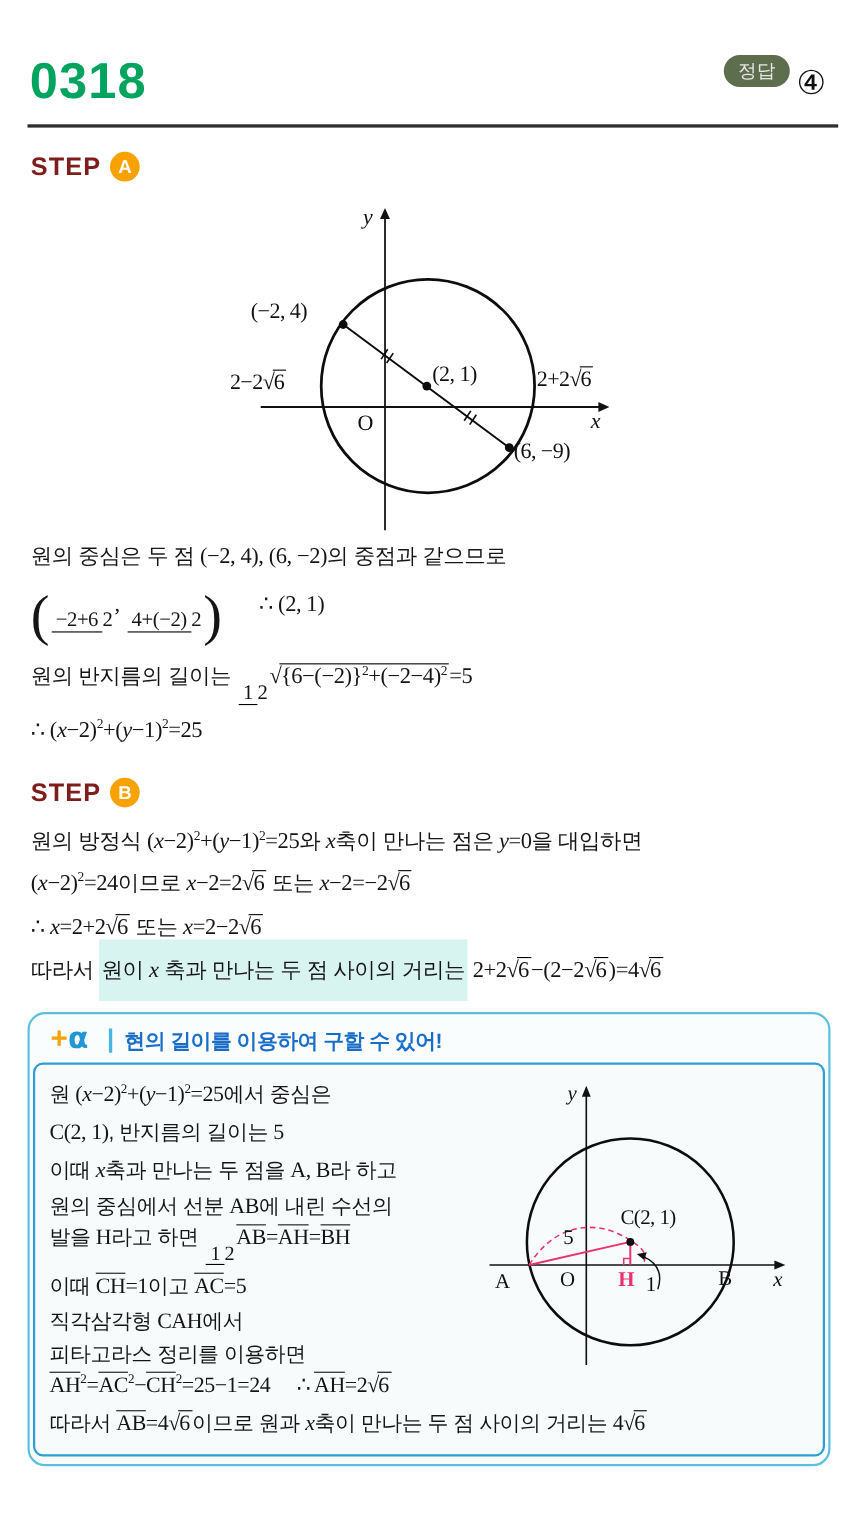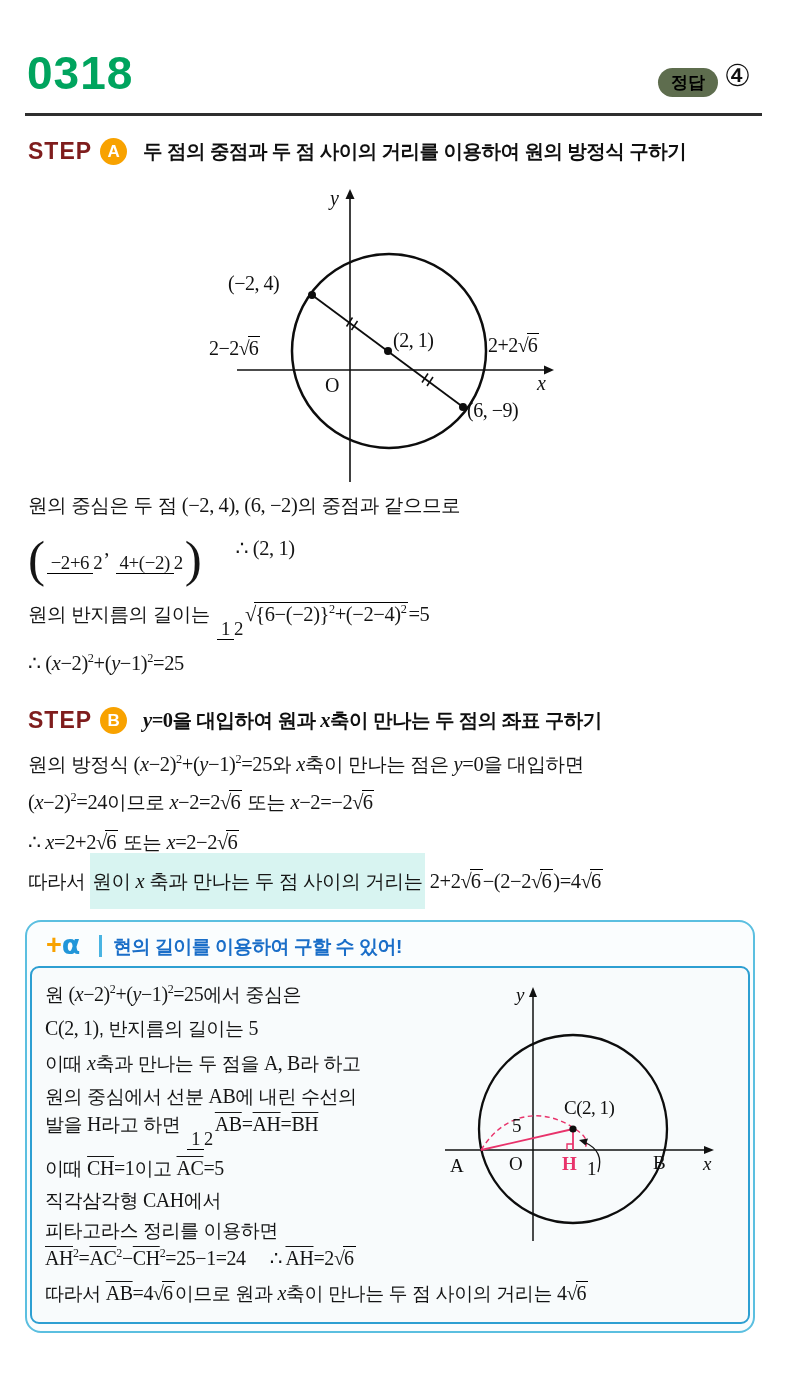--- a/index.html
+++ b/index.html
@@ -4,22 +4,22 @@
 <style>
   html,body{margin:0;padding:0;}
   body{
     width:787px;height:1390px;background:#ffffff;position:relative;overflow:hidden;
     font-family:"Liberation Sans","DejaVu Sans",sans-serif;color:#151515;
     -webkit-font-smoothing:antialiased;
   }
   .abs{position:absolute;}
   
   .prob-num{left:27px;top:46px;font-size:46px;font-weight:800;color:#00a45e;letter-spacing:1px;}
-  .answer-badge{left:658px;top:68px;width:60px;height:29px;background:#5e6d4e;border-radius:15px;
-    color:#000000;font-size:17px;font-weight:700;display:flex;align-items:center;justify-content:center;}
+  .answer-badge{left:658px;top:50px;width:60px;height:29px;background:#5e6d4e;border-radius:15px;
+    color:#e5e5e5;font-size:17px;font-weight:400;display:flex;align-items:center;justify-content:center;}
   .answer-circle{left:724px;top:58px;font-size:30px;color:#101010;}
   .header-rule{left:25px;top:113px;width:737px;height:3px;background:#2e2e2e;}
   
   .step-row{display:flex;align-items:center;gap:8px;}
   .step-word{font-size:23px;font-weight:800;color:#7f1d1d;letter-spacing:1px;}
   .step-circle{width:27px;height:27px;border-radius:50%;background:#f8a200;color:#fff;
     font-size:17px;font-weight:800;display:flex;align-items:center;justify-content:center;}
   .step-title{font-size:19.5px;font-weight:700;color:#0f0f0f;white-space:nowrap;margin-left:8px;letter-spacing:-0.5px;}
   
   .line{position:absolute;left:28px;font-size:19.5px;white-space:nowrap;letter-spacing:-0.4px;}
@@ -59,21 +59,20 @@
 <body>
 
 <div class="abs prob-num">0318</div>
 <div class="abs answer-badge">정답</div>
 <div class="abs answer-circle">④</div>
 <div class="abs header-rule"></div>
 
 <div class="abs step-row" style="left:28px;top:138px;">
   <span class="step-word">STEP</span>
   <span class="step-circle">A</span>
-  <span class="step-title">두 점의 중점과 두 점 사이의 거리를 이용하여 원의 방정식 구하기</span>
 </div>
 
 <svg class="abs" style="left:180px;top:185px;" width="420" height="300" viewBox="0 0 420 300">
 
   <line x1="170" y1="12" x2="170" y2="297" stroke="#111" stroke-width="1.6"></line>
   <polygon points="170,4 165.5,14 174.5,14" fill="#111"></polygon>
   <line x1="57" y1="185" x2="366" y2="185" stroke="#111" stroke-width="1.6"></line>
   <polygon points="374,185 364,180.5 364,189.5" fill="#111"></polygon>
 
   <circle cx="209" cy="166" r="97" fill="none" stroke="#0d0d0d" stroke-width="2.5"></circle>
@@ -111,21 +110,20 @@
       </span><span class="bigp">)</span><span class="gap">∴</span> (2, 1)</span></div>
 <div class="line" style="top:601px;">원의 반지름의 길이는 <span class="m"><span class="fr">
         <span class="n">1</span>
         <span class="d">2</span>
       </span><span class="rt"><span class="rs">√</span><span class="rb">{6−(−2)}<sup>2</sup>+(−2−4)<sup>2</sup></span></span>=5</span></div>
 <div class="line" style="top:651px;"><span class="m">∴ (<span class="it">x</span>−2)<sup>2</sup>+(<span class="it">y</span>−1)<sup>2</sup>=25</span></div>
 
 <div class="abs step-row" style="left:28px;top:707px;">
   <span class="step-word">STEP</span>
   <span class="step-circle">B</span>
-  <span class="step-title"><span class="m"><span class="it">y</span>=0</span>을 대입하여 원과 <span class="m it">x</span>축이 만나는 두 점의 좌표 구하기</span>
 </div>
 
 <div class="line" style="top:751px;">원의 방정식 <span class="m">(<span class="it">x</span>−2)<sup>2</sup>+(<span class="it">y</span>−1)<sup>2</sup>=25</span>와 <span class="m it">x</span>축이 만나는 점은 <span class="m"><span class="it">y</span>=0</span>을 대입하면</div>
 <div class="line" style="top:789px;"><span class="m">(<span class="it">x</span>−2)<sup>2</sup>=24</span>이므로 <span class="m"><span class="it">x</span>−2=2<span class="rt"><span class="rs">√</span><span class="rb">6</span></span></span> 또는 <span class="m"><span class="it">x</span>−2=−2<span class="rt"><span class="rs">√</span><span class="rb">6</span></span></span></div>
 <div class="line" style="top:829px;"><span class="m">∴ <span class="it">x</span>=2+2<span class="rt"><span class="rs">√</span><span class="rb">6</span></span></span> 또는 <span class="m"><span class="it">x</span>=2−2<span class="rt"><span class="rs">√</span><span class="rb">6</span></span></span></div>
 <div class="line" style="top:868px;">따라서 <span class="hl">원이 <span class="m it">x</span> 축과 만나는 두 점 사이의 거리는</span> <span class="m">2+2<span class="rt"><span class="rs">√</span><span class="rb">6</span></span>−(2−2<span class="rt"><span class="rs">√</span><span class="rb">6</span></span>)=4<span class="rt"><span class="rs">√</span><span class="rb">6</span></span></span></div>
 
 <div class="abs tip-outer"></div>
 <div class="abs tip-plus"><span class="pl">+</span><span class="al">α</span></div>
 <div class="abs tip-sep"></div>

